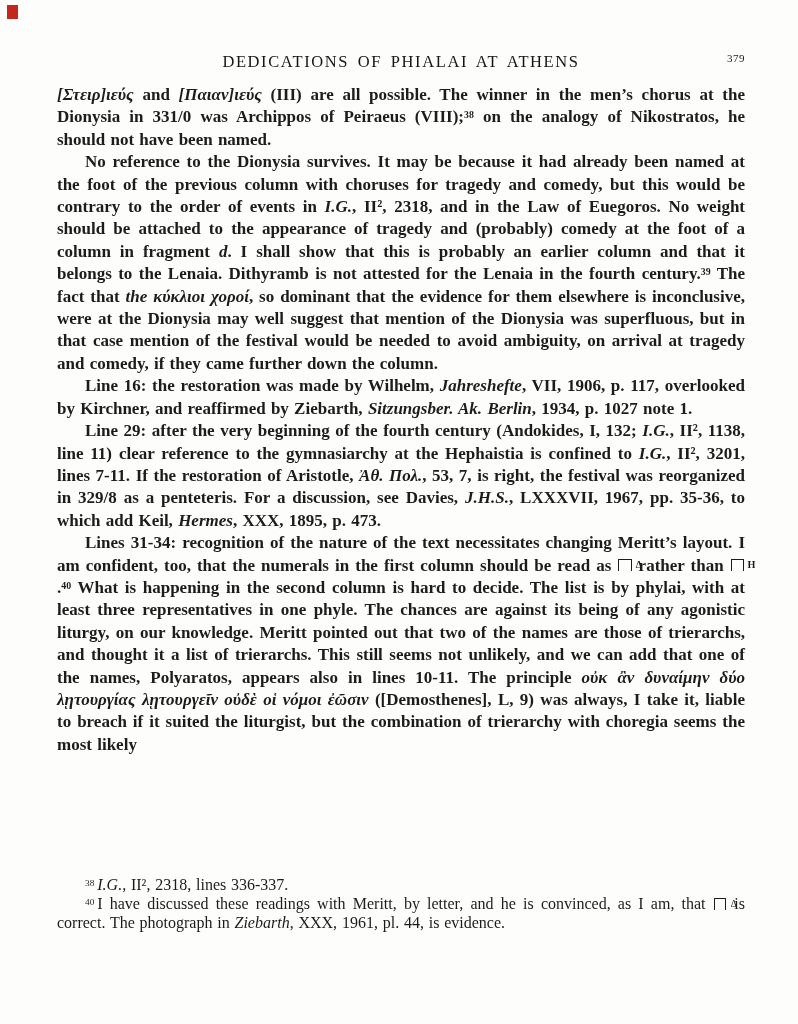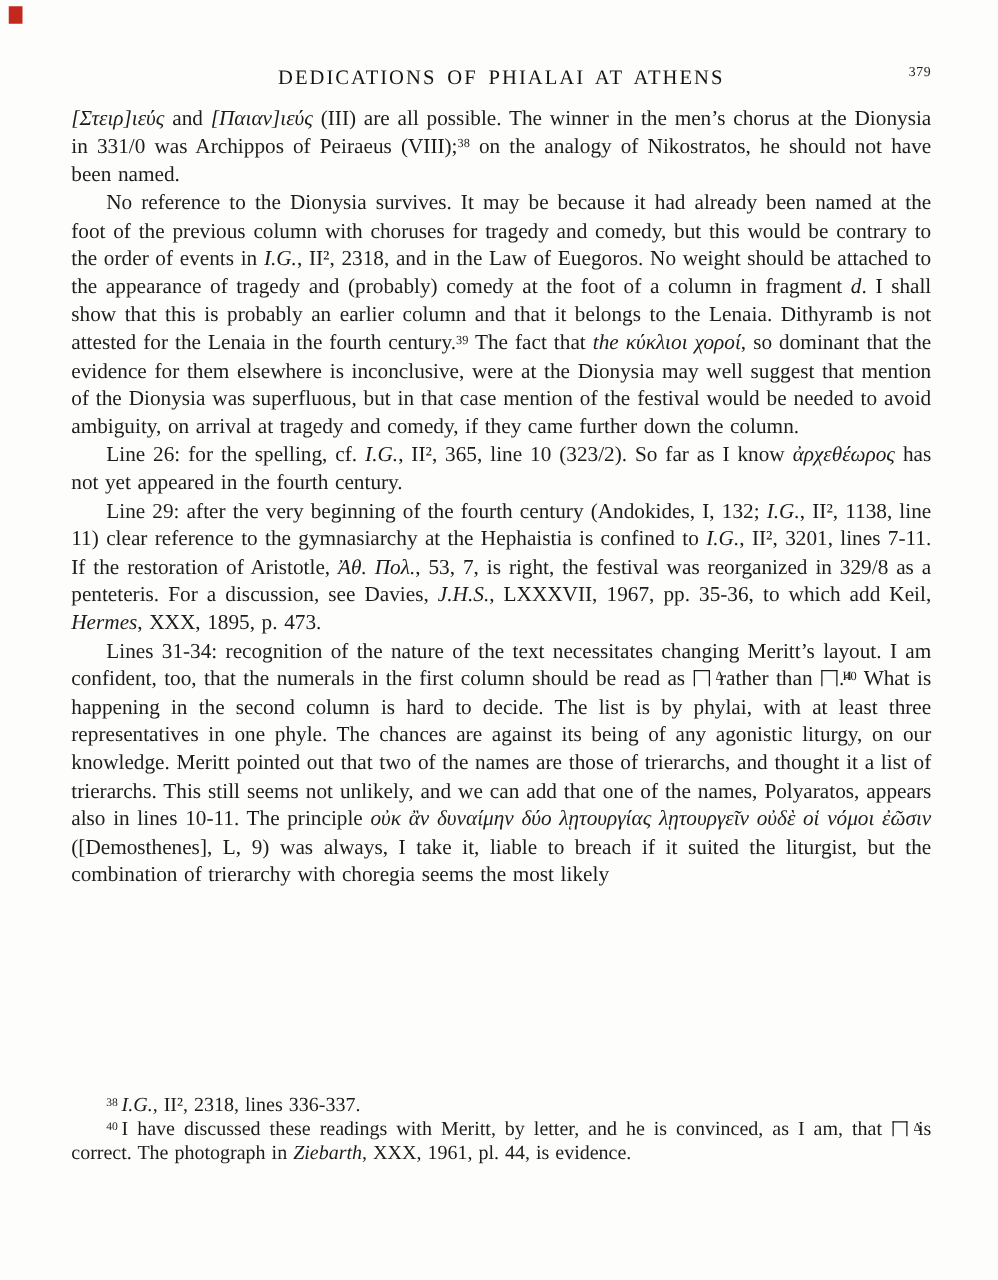--- a/index.html
+++ b/index.html
@@ -40,20 +40,21 @@
     font-size:11px;
     letter-spacing:0.5px;
   }
   .body-text{
     position:absolute;
     top:84px;left:57px;right:53px;
     font-size:17px;
     line-height:22.4px;
     text-align:justify;
     word-spacing:0.06em;
+    font-weight:bold;
   }
   .body-text p{margin:0;}
   .body-text p.indent{text-indent:28px;}
   .footnotes{
     position:absolute;
     top:876px;left:57px;right:53px;
     font-size:16px;
     line-height:18.8px;
     text-align:justify;
     word-spacing:0.05em;
@@ -93,21 +94,21 @@
   <div class="corner-marker" style="background: rgb(194, 40, 30);"></div>
 
   <div class="running-head">
     <span class="head-title">DEDICATIONS OF PHIALAI AT ATHENS</span>
     <span class="page-num">379</span>
   </div>
 
   <div class="body-text" id="body-text">
       <p class=""><span class="it">[Στειρ]ιεύς</span><span> and </span><span class="it">[Παιαν]ιεύς</span><span> (III) are all possible.  The winner in the men’s chorus at the Dionysia in 331/0 was Archippos of Peiraeus (VIII);</span><sup>38</sup><span> on the analogy of Nikostratos, he should not have been named.</span></p>
       <p class="indent"><span>No reference to the Dionysia survives.  It may be because it had already been named at the foot of the previous column with choruses for tragedy and comedy, but this would be contrary to the order of events in </span><span class="it">I.G.</span><span>, II², 2318, and in the Law of Euegoros.  No weight should be attached to the appearance of tragedy and (probably) comedy at the foot of a column in fragment </span><span class="it">d</span><span>.  I shall show that this is probably an earlier column and that it belongs to the Lenaia.  Dithyramb is not attested for the Lenaia in the fourth century.</span><sup>39</sup><span>  The fact that </span><span class="it">the κύκλιοι χοροί</span><span>, so dominant that the evidence for them elsewhere is inconclusive, were at the Dionysia may well suggest that mention of the Dionysia was superfluous, but in that case mention of the festival would be needed to avoid ambiguity, on arrival at tragedy and comedy, if they came further down the column.</span></p>
-      <p class="indent"><span>Line 26: for the spelling, cf. </span><span class="it">I.G.</span><span>, II², 365, line 10 (323/2).  So far as I know </span><span class="it">ἀρχεθέωρος</span><span> has not yet appeared in the fourth century.</span></p>
+      <p class="indent"><span>Line 16: the restoration was made by Wilhelm, </span><span class="it">Jahreshefte</span><span>, VII, 1906, p. 117, overlooked by Kirchner, and reaffirmed by Ziebarth, </span><span class="it">Sitzungsber. Ak. Berlin</span><span>, 1934, p. 1027 note 1.</span></p>
       <p class="indent"><span>Line 29: after the very beginning of the fourth century (Andokides, I, 132; </span><span class="it">I.G.</span><span>, II², 1138, line 11) clear reference to the gymnasiarchy at the Hephaistia is confined to </span><span class="it">I.G.</span><span>, II², 3201, lines 7-11.  If the restoration of Aristotle, </span><span class="it">Ἀθ. Πολ.</span><span>, 53, 7, is right, the festival was reorganized in 329/8 as a penteteris.  For a discussion, see Davies, </span><span class="it">J.H.S.</span><span>, LXXXVII, 1967, pp. 35-36, to which add Keil, </span><span class="it">Hermes</span><span>, XXX, 1895, p. 473.</span></p>
       <p class="indent"><span>Lines 31-34: recognition of the nature of the text necessitates changing Meritt’s layout.  I am confident, too, that the numerals in the first column should be read as </span><span class="acro"><span>Δ</span></span><span> rather than </span><span class="acro"><span>Η</span></span><span>.</span><sup>40</sup><span>  What is happening in the second column is hard to decide.  The list is by phylai, with at least three representatives in one phyle.  The chances are against its being of any agonistic liturgy, on our knowledge.  Meritt pointed out that two of the names are those of trierarchs, and thought it a list of trierarchs.  This still seems not unlikely, and we can add that one of the names, Polyaratos, appears also in lines 10-11.  The principle </span><span class="it">οὐκ ἂν δυναίμην δύο λῃτουργίας λῃτουργεῖν οὐδὲ οἱ νόμοι ἐῶσιν</span><span> ([Demosthenes], L, 9) was always, I take it, liable to breach if it suited the liturgist, but the combination of trierarchy with choregia seems the most likely</span></p>
     </div>
 
   <div class="footnotes" id="footnotes">
       <p><sup class="fn-num">38</sup><span class="it">I.G.</span><span>, II², 2318, lines 336-337.</span></p>
       <p><sup class="fn-num">40</sup><span>I have discussed these readings with Meritt, by letter, and he is convinced, as I am, that </span><span class="acro"><span>Δ</span></span><span> is correct.  The photograph in </span><span class="it">Ziebarth</span><span>, XXX, 1961, pl. 44, is evidence.</span></p>
     </div>
 </div>
 

